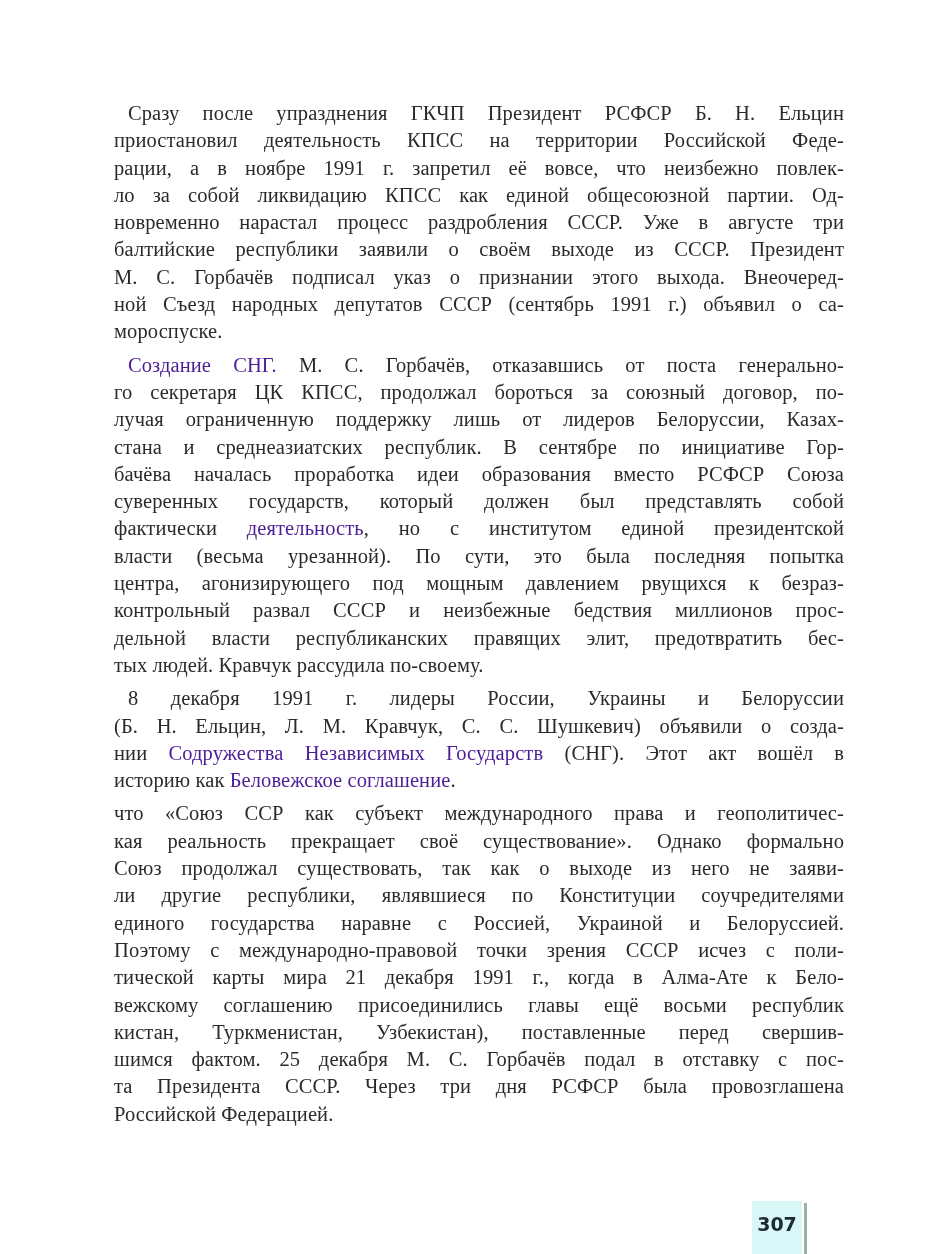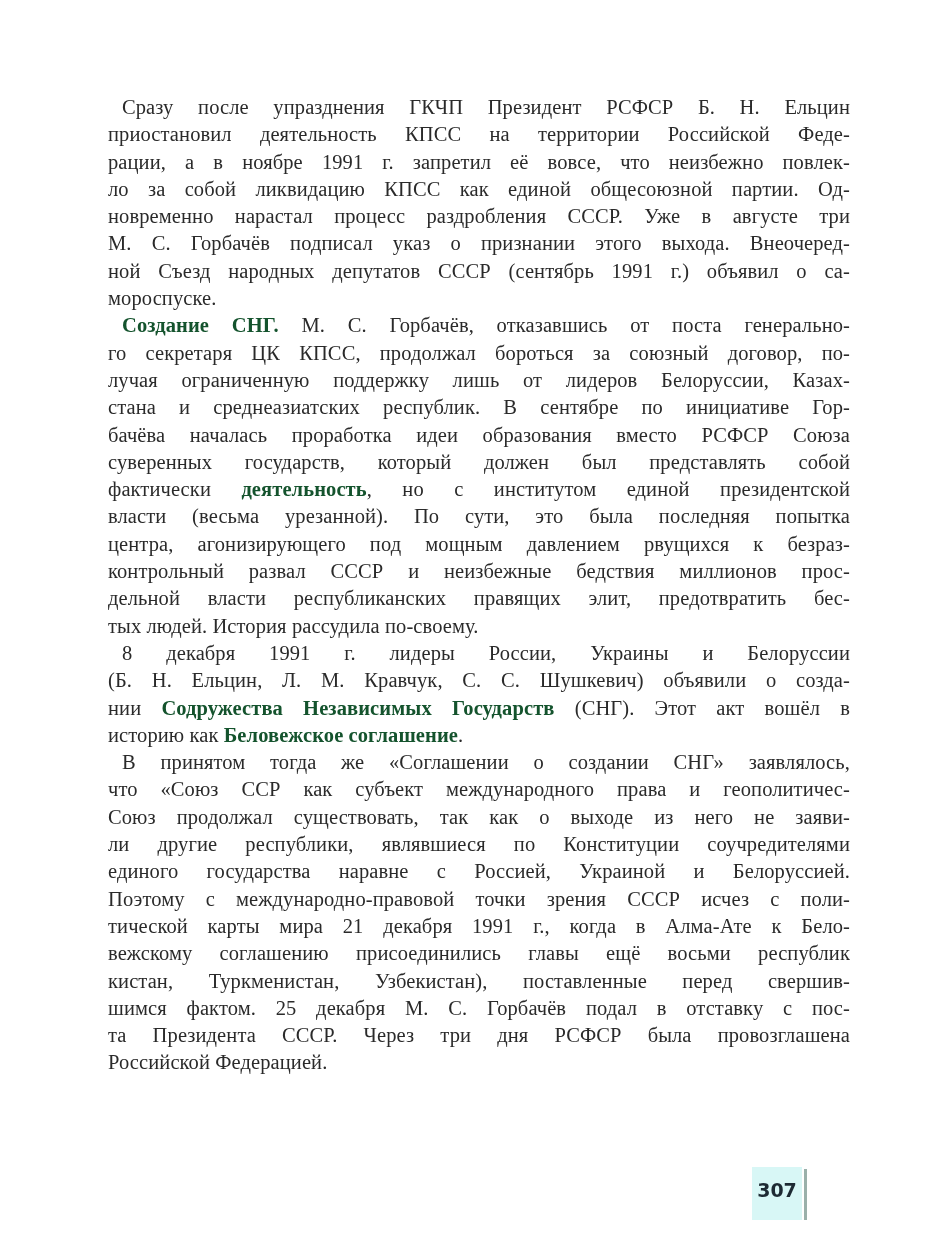--- a/index.html
+++ b/index.html
@@ -1,75 +1,76 @@
 <!DOCTYPE html>
 <html><head>
 <meta charset="utf-8">
 <style>
   html, body { margin: 0; padding: 0; }
   body {
     width: 933px; height: 1254px; background: #ffffff; position: relative; overflow: hidden;
     font-family: "DejaVu Serif", "Liberation Serif", serif; color: #2a2a2a;
   }
   .page { position: absolute; left: 108px; top: 94px; width: 742px; }
-  .para { margin: 0; }
+  .para { margin: 6px; }
   .line {
     display: block; height: 27.3px; line-height: 27.3px; font-size: 18.5px;
     text-align: justify; text-align-last: justify; white-space: nowrap; letter-spacing: 0.1px;
     font-family: "Liberation Serif", "DejaVu Serif", serif; font-size: 20.5px;
   }
   .line.last { text-align-last: left; }
   .line.indent { padding-left: 14px; }
   .line span { display: inline; }
-  b, .bold { font-weight: bold; color: #14532d; }
-  .page-num-wrap { position: absolute; left: 752px; top: 1167px; width: 60px; height: 41px; }
+  b, .bold { font-weight: normal; color: #4c1d95; }
+  .page-num-wrap { position: absolute; left: 752px; top: 1201px; width: 60px; height: 41px; }
   .page-num {
     position: absolute; left: 0; top: 0; width: 50px; height: 53px; background: #d8f7f6;
     font-family: "DejaVu Sans", "Liberation Sans", sans-serif; font-weight: bold; font-size: 19px;
     color: #1d2a33; line-height: 46px; text-align: center;
   }
   .page-rule { position: absolute; left: 52px; top: 2px; width: 3px; height: 51px; background: #9ab0aa; }
 </style>
 </head>
 <body>
 
 <div class="page" id="pageBody">
     <div class="para">
       <span class="line indent"><span>Сразу после упразднения ГКЧП Президент РСФСР Б. Н. Ельцин</span></span>
       <span class="line"><span>приостановил деятельность КПСС на территории Российской Феде-</span></span>
       <span class="line"><span>рации, а в ноябре 1991 г. запретил её вовсе, что неизбежно повлек-</span></span>
       <span class="line"><span>ло за собой ликвидацию КПСС как единой общесоюзной партии. Од-</span></span>
       <span class="line"><span>новременно нарастал процесс раздробления СССР. Уже в августе три</span></span>
+      <span class="line"><span>балтийские республики заявили о своём выходе из СССР. Президент</span></span>
       <span class="line"><span>М. С. Горбачёв подписал указ о признании этого выхода. Внеочеред-</span></span>
       <span class="line"><span>ной Съезд народных депутатов СССР (сентябрь 1991 г.) объявил о са-</span></span>
       <span class="line last"><span>мороспуске.</span></span>
     </div>
     <div class="para">
       <span class="line indent"><b>Создание СНГ.</b><span> М. С. Горбачёв, отказавшись от поста генерально-</span></span>
       <span class="line"><span>го секретаря ЦК КПСС, продолжал бороться за союзный договор, по-</span></span>
       <span class="line"><span>лучая ограниченную поддержку лишь от лидеров Белоруссии, Казах-</span></span>
       <span class="line"><span>стана и среднеазиатских республик. В сентябре по инициативе Гор-</span></span>
       <span class="line"><span>бачёва началась проработка идеи образования вместо РСФСР Союза</span></span>
       <span class="line"><span>суверенных государств, который должен был представлять собой</span></span>
       <span class="line"><span>фактически </span><b>деятельность</b><span>, но с институтом единой президентской</span></span>
       <span class="line"><span>власти (весьма урезанной). По сути, это была последняя попытка</span></span>
       <span class="line"><span>центра, агонизирующего под мощным давлением рвущихся к безраз-</span></span>
       <span class="line"><span>контрольный развал СССР и неизбежные бедствия миллионов прос-</span></span>
       <span class="line"><span>дельной власти республиканских правящих элит, предотвратить бес-</span></span>
-      <span class="line last"><span>тых людей. История рассудила по-своему.</span></span>
+      <span class="line last"><span>тых людей. Кравчук рассудила по-своему.</span></span>
     </div>
     <div class="para">
       <span class="line indent"><span>8 декабря 1991 г. лидеры России, Украины и Белоруссии</span></span>
       <span class="line"><span>(Б. Н. Ельцин, Л. М. Кравчук, С. С. Шушкевич) объявили о созда-</span></span>
       <span class="line"><span>нии </span><b>Содружества Независимых Государств</b><span> (СНГ). Этот акт вошёл в</span></span>
       <span class="line last"><span>историю как </span><b>Беловежское соглашение</b><span>.</span></span>
     </div>
     <div class="para">
-      <span class="line indent"><span>В принятом тогда же «Соглашении о создании СНГ» заявлялось,</span></span>
       <span class="line"><span>что «Союз ССР как субъект международного права и геополитичес-</span></span>
+      <span class="line"><span>кая реальность прекращает своё существование». Однако формально</span></span>
       <span class="line"><span>Союз продолжал существовать, так как о выходе из него не заяви-</span></span>
       <span class="line"><span>ли другие республики, являвшиеся по Конституции соучредителями</span></span>
       <span class="line"><span>единого государства наравне с Россией, Украиной и Белоруссией.</span></span>
       <span class="line"><span>Поэтому с международно-правовой точки зрения СССР исчез с поли-</span></span>
       <span class="line"><span>тической карты мира 21 декабря 1991 г., когда в Алма-Ате к Бело-</span></span>
       <span class="line"><span>вежскому соглашению присоединились главы ещё восьми республик</span></span>
       <span class="line"><span>кистан, Туркменистан, Узбекистан), поставленные перед свершив-</span></span>
       <span class="line"><span>шимся фактом. 25 декабря М. С. Горбачёв подал в отставку с пос-</span></span>
       <span class="line"><span>та Президента СССР. Через три дня РСФСР была провозглашена</span></span>
       <span class="line last"><span>Российской Федерацией.</span></span>

